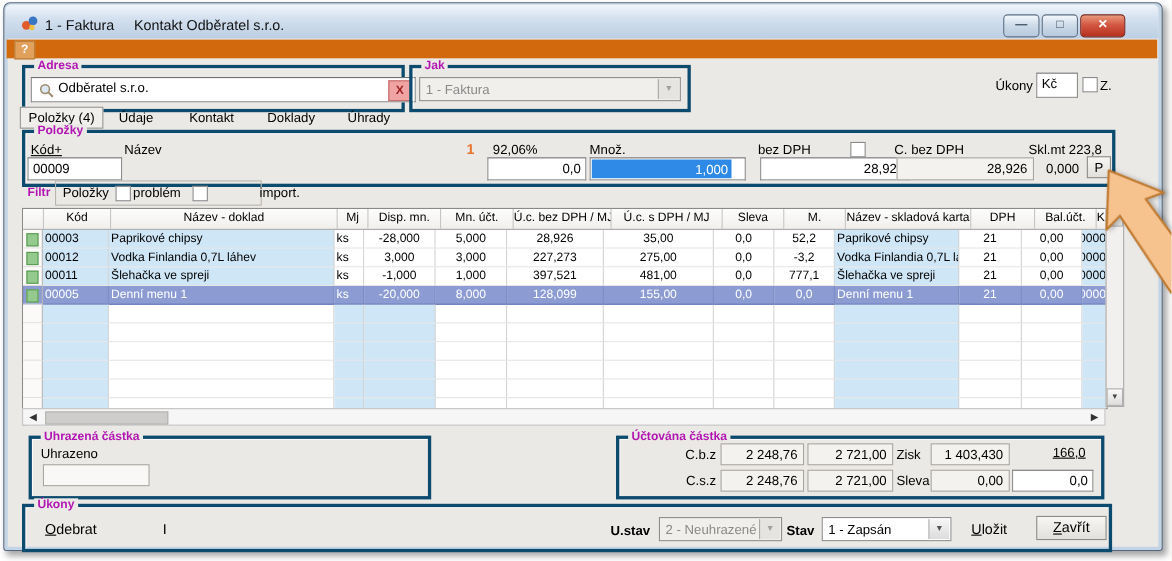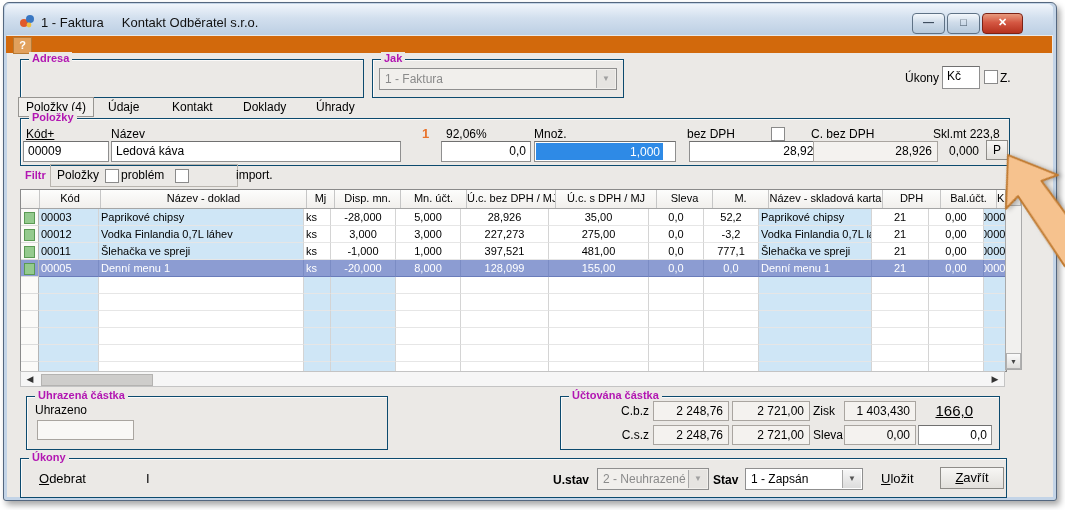--- a/index.html
+++ b/index.html
@@ -17,21 +17,21 @@
   .winbtn{position:absolute;top:13px;height:19px;border:1px solid #5f7286;border-radius:4px;
     background:linear-gradient(#f4f8fc,#cfdcea 45%,#b6c9dc);color:#3a4a5a;
     font-size:11px;font-weight:bold;text-align:center;line-height:17px;cursor:default;}
   #btn-min{left:912px;width:31px;} #btn-max{left:947px;width:31px;}
   #btn-close{left:982px;width:39px;background:linear-gradient(#e89a7e,#d45742 45%,#b5311e);
     color:#fff;border-color:#7c2215;}
   .orange-bar{position:absolute;left:6px;top:36px;width:1046px;height:17px;background:#d2690c;}
   .help-btn{position:absolute;left:13px;top:37px;width:17px;height:15px;background:#e1a05c;
     border:1px solid #b77a35;color:#fff;font-weight:bold;font-size:11px;text-align:center;line-height:14px;}
   
-  .grp{position:absolute;border:1px solid #0c4a6e;box-shadow:inset 1px 1px 0 #fbfaf9;}
+  .grp{position:absolute;border:3px solid #0c4a6e;box-shadow:inset 1px 1px 0 #fbfaf9;}
   .gt{position:absolute;top:-8px;left:8px;background:#ebe9e6;color:#b216b2;font-weight:bold;
       font-size:11px;padding:0 3px;white-space:nowrap;}
   .tb{position:absolute;background:#fff;border:1px solid #8f8f8f;border-top-color:#707070;
       font-size:12px;padding:2px 4px;white-space:nowrap;overflow:hidden;}
   .dbox{position:absolute;background:#f4f2ef;border:1px solid #a9a5a0;font-size:12px;
       padding:2px 5px;text-align:right;white-space:nowrap;}
   .lbl{position:absolute;white-space:nowrap;}
   .num-r{text-align:right;}
   .cb{position:absolute;width:12px;height:12px;background:#fff;border:1px solid #8a8a8a;}
   .combo{position:absolute;border:1px solid #8f8f8f;background:#fff;font-size:12px;}
@@ -107,20 +107,28 @@
 </div>
 <div class="winbtn" id="btn-min">—</div>
 <div class="winbtn" id="btn-max">□</div>
 <div class="winbtn" id="btn-close">✕</div>
 
 <div class="orange-bar"></div>
 <div class="help-btn">?</div>
 
 <div class="grp" style="left:20px;top:59px;width:342px;height:37px;">
   <span class="gt">Adresa</span>
+  <div class="tb" style="left:5px;top:8px;width:320px;height:17px;padding-left:24px;">
+    <svg class="searchglyph" viewBox="0 0 14 14">
+      <circle cx="6" cy="6" r="4" fill="#dce9f4" stroke="#9a8a6a" stroke-width="1.4"></circle>
+      <line x1="9" y1="9" x2="13" y2="13" stroke="#9a8a6a" stroke-width="1.8"></line>
+    </svg>
+    <span>Odběratel s.r.o.</span>
+    <div class="xbtn">X</div>
+  </div>
 </div>
 
 <div class="grp" style="left:372px;top:59px;width:250px;height:37px;">
   <span class="gt">Jak</span>
   <div class="combo disabled" style="left:6px;top:8px;width:236px;height:20px;">
     <span class="cval">1 - Faktura</span>
     <span class="cbtn">▼</span>
   </div>
 </div>
 
@@ -141,21 +149,20 @@
   <span class="lbl" style="left:90px;top:8px;">Název</span>
   <span class="lbl orange-num" style="left:401px;top:7px;">1</span>
   <span class="lbl" style="left:425px;top:8px;">92,06%</span>
   <span class="lbl" style="left:513px;top:8px;">Množ.</span>
   <span class="lbl" style="left:666px;top:8px;">bez DPH</span>
   <div class="cb" style="left:750px;top:8px;"></div>
   <span class="lbl" style="left:790px;top:8px;">C. bez DPH</span>
   <span class="lbl" style="left:912px;top:8px;"><span>Skl.mt</span> <span>223,8</span></span>
 
   <div class="tb" style="left:2px;top:22px;width:76px;height:15px;"><span>00009</span></div>
-  <div class="tb" style="left:90px;top:22px;width:280px;height:15px;"><span>Ledová káva</span></div>
   <div class="tb num-r" style="left:420px;top:22px;width:80px;height:15px;"><span>0,0</span></div>
   <div class="tb" style="left:513px;top:22px;width:140px;height:15px;padding:2px 0;">
     <div class="qty-sel"><span>1,000</span></div>
   </div>
   <div class="tb num-r" style="left:668px;top:22px;width:126px;height:15px;"><span>28,926</span></div>
   <div class="dbox" style="left:792px;top:22px;width:113px;height:15px;"><span>28,926</span></div>
   <span class="lbl num-r" style="left:900px;top:25px;width:58px;">0,000</span>
   <div class="btn" style="left:965px;top:21px;width:20px;height:18px;line-height:18px;">P</div>
 </div>
 
@@ -376,21 +383,21 @@
   <div class="dbox" style="left:10px;top:23px;width:85px;height:14px;background:#f9f8f6;"><span></span></div>
 </div>
 
 <div class="grp" style="left:560px;top:396px;width:438px;height:52px;">
   <span class="gt">Účtována částka</span>
   <span class="lbl num-r" style="left:0px;top:7px;width:88px;">C.b.z</span>
   <div class="dbox" style="left:92px;top:4px;width:64px;height:14px;"><span>2 248,76</span></div>
   <div class="dbox" style="left:171px;top:4px;width:66px;height:14px;"><span>2 721,00</span></div>
   <span class="lbl" style="left:252px;top:7px;">Zisk</span>
   <div class="dbox" style="left:283px;top:4px;width:60px;height:14px;"><span>1 403,430</span></div>
-  <span class="lbl num-r" style="left:372px;top:5px;width:40px;font-size:15px;text-decoration:underline;">166,0</span>
+  <span class="lbl num-r" style="left:384px;top:5px;width:40px;font-size:12px;text-decoration:underline;">166,0</span>
   <span class="lbl num-r" style="left:0px;top:31px;width:88px;">C.s.z</span>
   <div class="dbox" style="left:92px;top:28px;width:64px;height:14px;"><span>2 248,76</span></div>
   <div class="dbox" style="left:171px;top:28px;width:66px;height:14px;"><span>2 721,00</span></div>
   <span class="lbl" style="left:252px;top:31px;">Sleva</span>
   <div class="dbox" style="left:283px;top:28px;width:60px;height:14px;"><span>0,00</span></div>
   <div class="tb num-r" style="left:357px;top:28px;width:64px;height:14px;"><span>0,0</span></div>
 </div>
 
 <div class="grp" style="left:20px;top:458px;width:985px;height:38px;">
   <span class="gt">Úkony</span>

